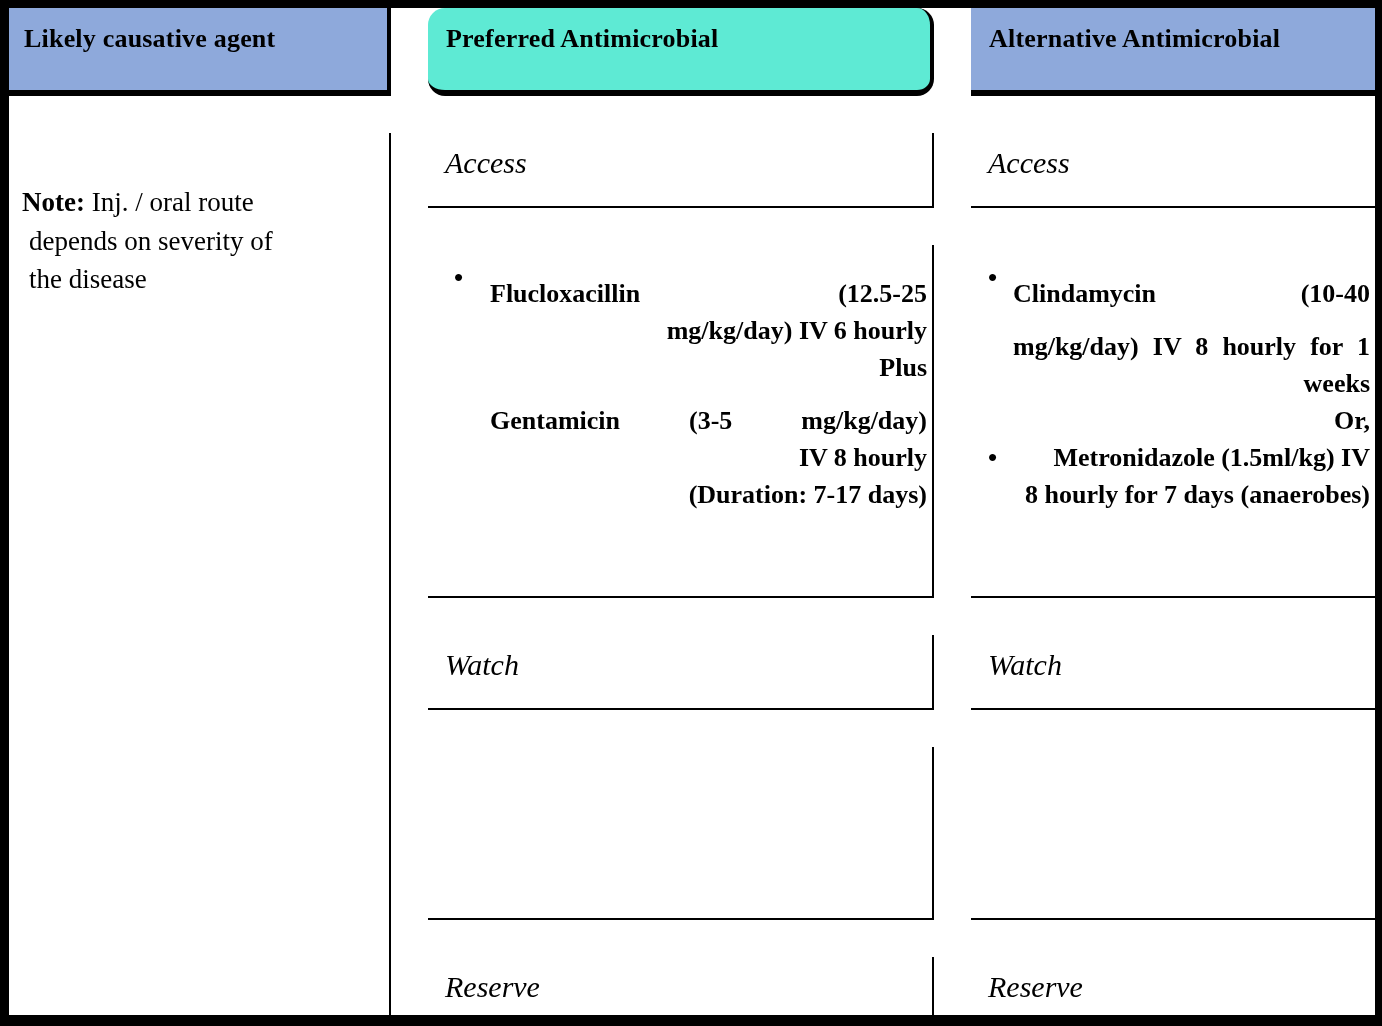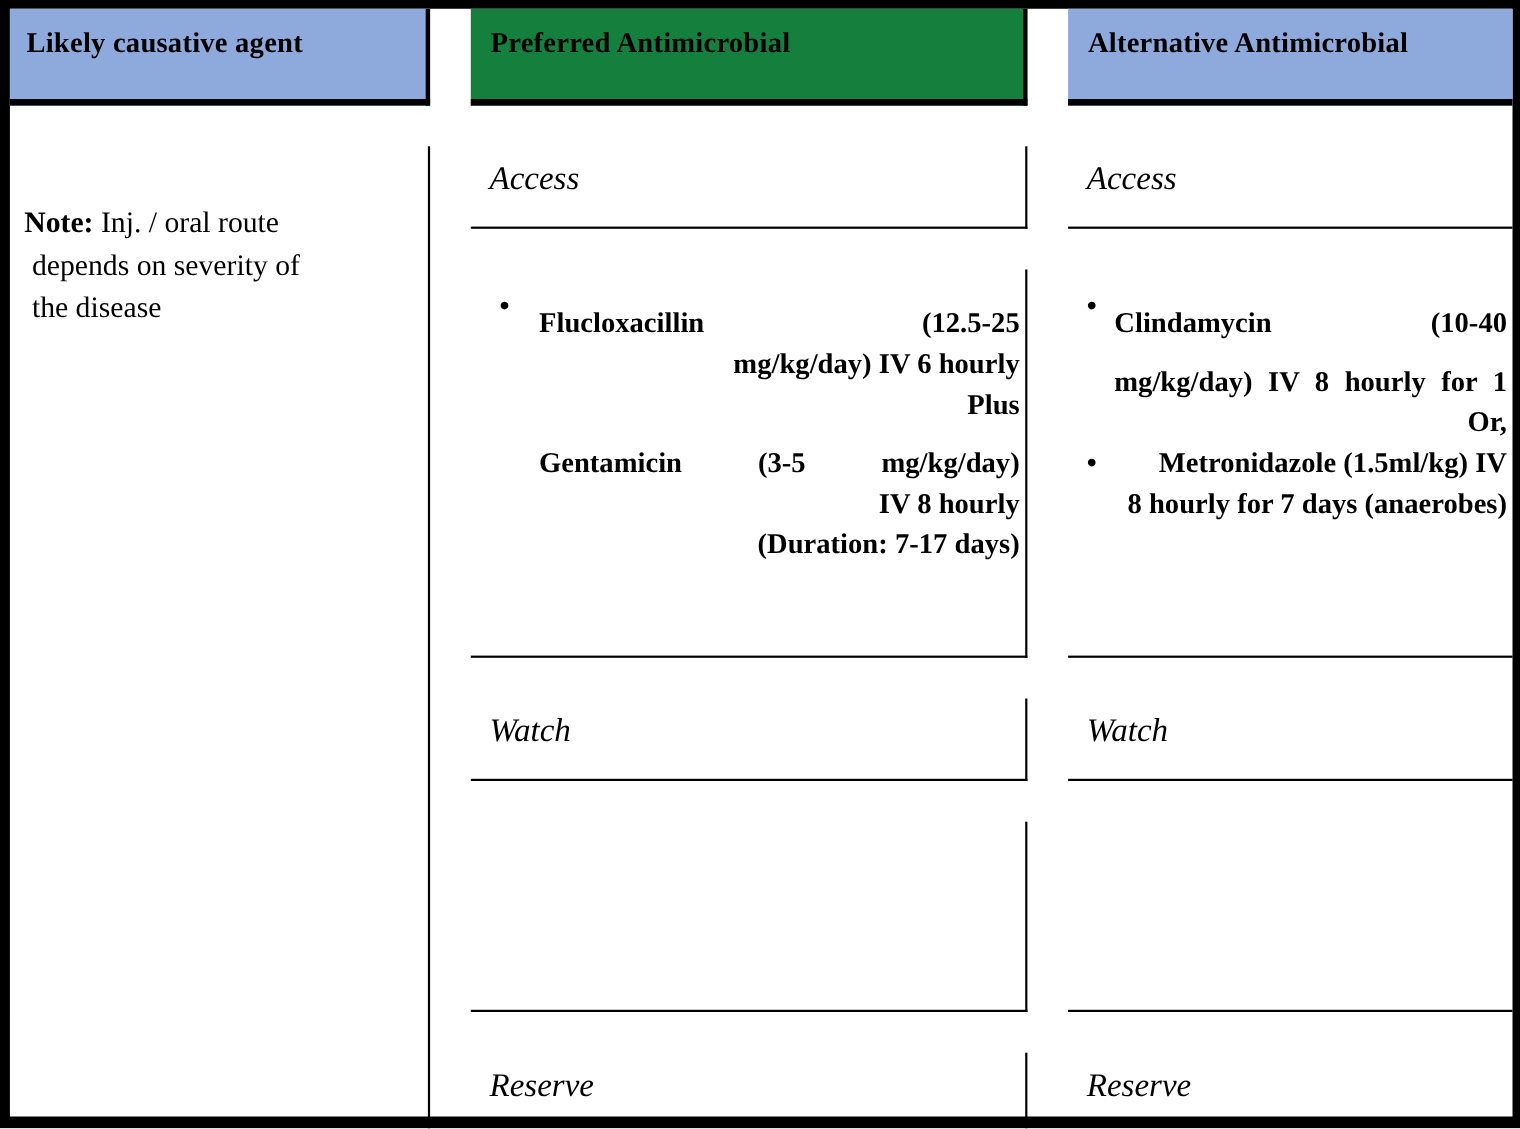--- a/index.html
+++ b/index.html
@@ -82,21 +82,21 @@
 </style>
 </head>
 <body>
 
 <div class="page">
   <div class="tbl">
 
     <div class="cell hcell hc1 header-bg" style="background: rgb(142, 169, 219);">
       <span>Likely causative agent</span>
     </div>
-    <div class="cell hcell hc2 header-bg" style="background: #15803d;">
+    <div class="cell hcell hc2 header-bg" style="background: #5eead4; border-radius: 17px;">
       <span>Preferred Antimicrobial</span>
     </div>
     <div class="cell hcell hc3 header-bg" style="background: rgb(142, 169, 219);">
       <span>Alternative Antimicrobial</span>
     </div>
 
     <div class="cell c1body">
       <div class="note-block" id="note-block">
           <div><b>Note:</b> Inj. / oral route</div>
           <div class="note-cont">depends on severity of</div>
@@ -123,20 +123,21 @@
             <div class="tline outdent">(Duration: 7-17 days)</div>
           </div>
         </div>
       </div>
     <div class="cell c3 rb drug-cell" style="grid-row:3" id="alternative-access-content">
         <div class="bullet-item">
           <span class="bullet-marker">•</span>
           <div class="bullet-text">
             <div class="tline just">Clindamycin (10-40</div>
             <div class="tline just">mg/kg/day) IV 8 hourly for 1</div>
+            <div class="tline">weeks</div>
             <div class="tline">Or,</div>
           </div>
         </div>
         <div class="bullet-item">
           <span class="bullet-marker">•</span>
           <div class="bullet-text">
             <div class="tline">Metronidazole (1.5ml/kg) IV</div>
             <div class="tline">8 hourly for 7 days (anaerobes)</div>
           </div>
         </div>

